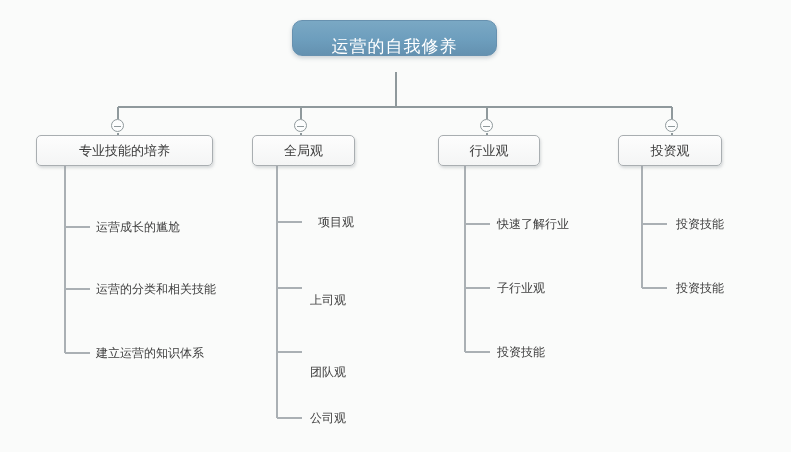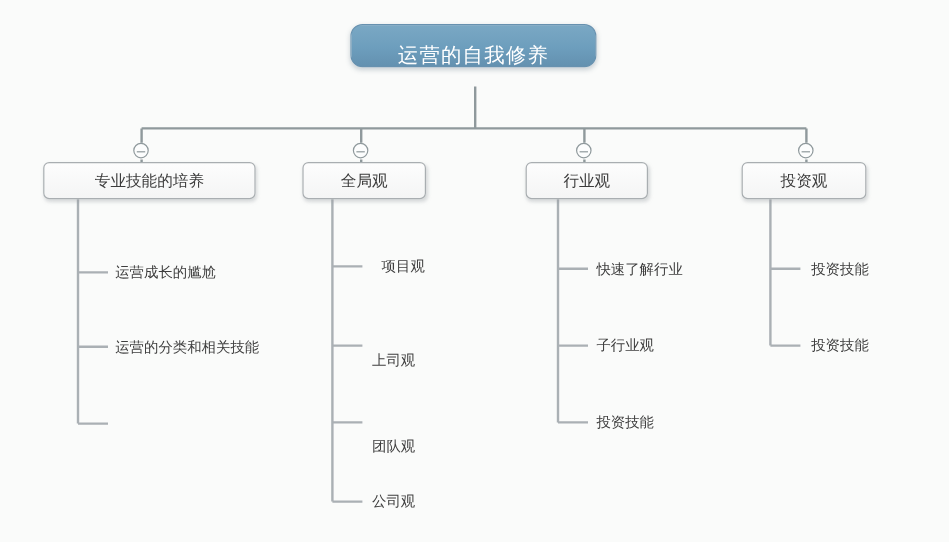--- a/index.html
+++ b/index.html
@@ -89,20 +89,21 @@
   <div class="collapse" style="left:480px;top:119px"></div>
   <div class="collapse" style="left:665px;top:119px"></div>
 
   <div class="node branch b1">专业技能的培养</div>
   <div class="node branch b3">行业观</div>
   <div class="node branch b2">全局观</div>
   <div class="node branch b4">投资观</div>
 
   <div class="child" style="left:96px;top:217px">运营成长的尴尬</div>
   <div class="child" style="left:96px;top:279px">运营的分类和相关技能</div>
+  <div class="child" style="left:96px;top:343px">建立运营的知识体系</div>
 
   <div class="child" style="left:318px;top:212px">项目观</div>
   <div class="child" style="left:310px;top:290px">上司观</div>
   <div class="child" style="left:310px;top:362px">团队观</div>
   <div class="child" style="left:310px;top:408px">公司观</div>
 
   <div class="child" style="left:497px;top:214px">快速了解行业</div>
   <div class="child" style="left:497px;top:278px">子行业观</div>
   <div class="child" style="left:497px;top:342px">投资技能</div>
 

